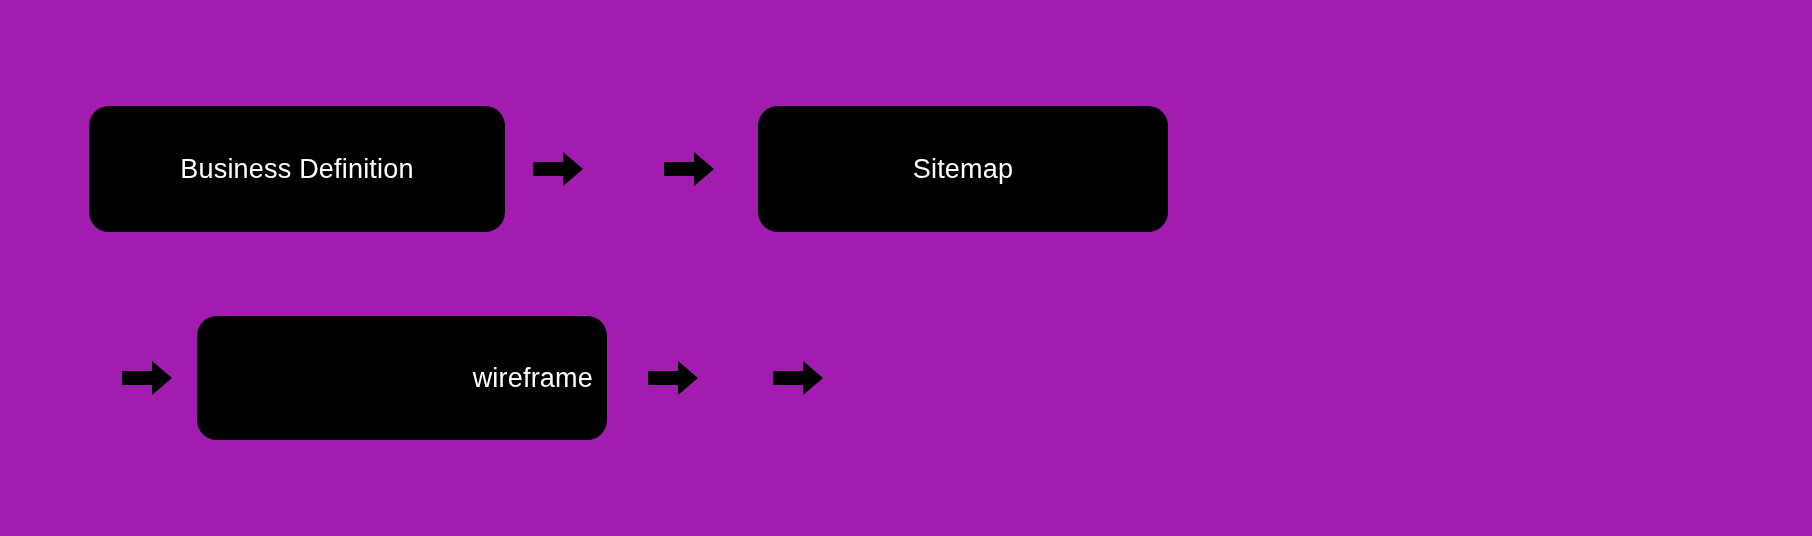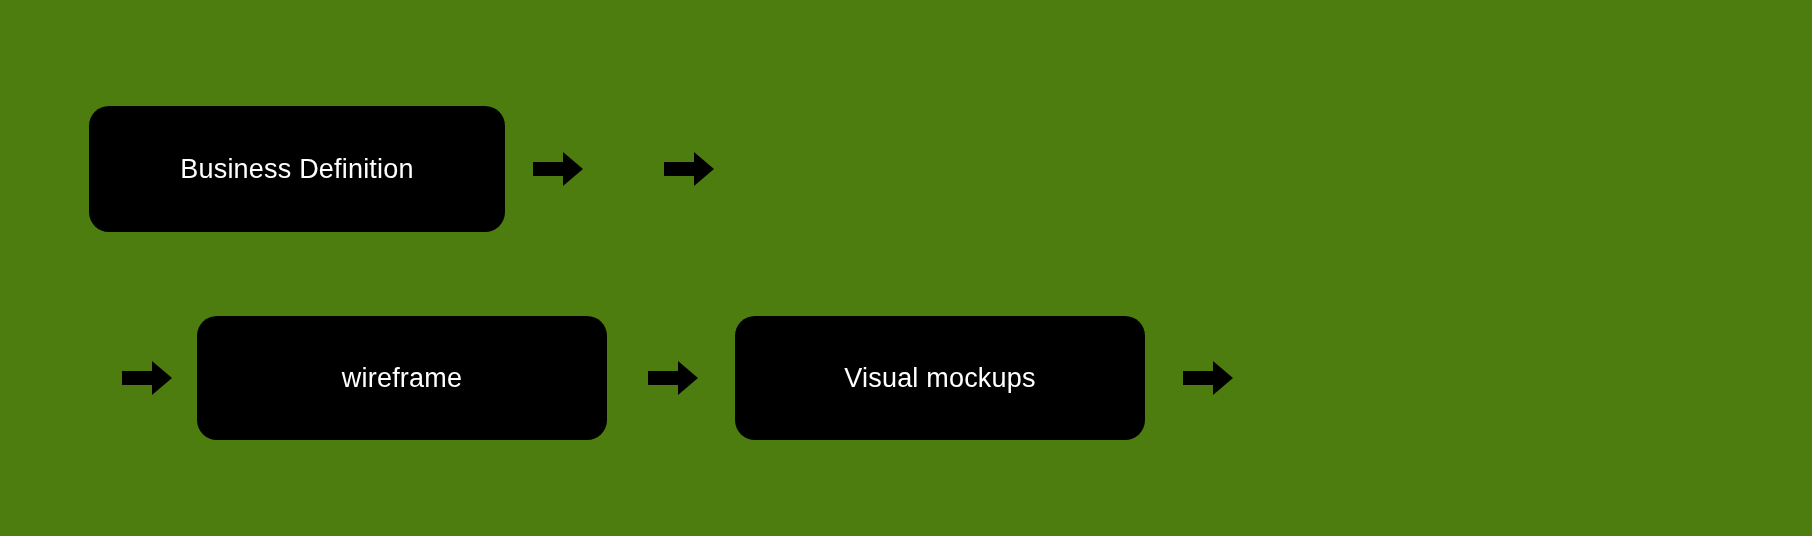--- a/index.html
+++ b/index.html
@@ -12,21 +12,21 @@
     height: 536px;
     background: #f8f8f8;
     font-family: "Liberation Sans", sans-serif;
     overflow: hidden;
   }
 
   #flow-canvas {
     position: relative;
     width: 1812px;
     height: 536px;
-    background: #4d7c0f;
+    background: #a21caf;
   }
 
   
   .flow-row {
     position: absolute;
     display: flex;
     align-items: center;
     left: 0;
     width: 1812px;
   }
@@ -44,21 +44,21 @@
     text-align: center;
     font-size: 27px;
     font-weight: 400;
     letter-spacing: 0.2px;
     line-height: 1.35;
     box-sizing: border-box;
     padding: 0 14px;
     flex: 0 0 auto;
   }
   #row-1 .node { height: 126px; }
-  #row-2 .node { height: 124px; }
+  #row-2 .node { height: 124px; justify-content: flex-end; }
 
   .node-w-416 { width: 416px; }
   .node-w-410 { width: 410px; }
 
   .node-label {
     display: block;
     white-space: pre-line;
   }
 
   
@@ -109,20 +109,23 @@
     <div class="gap-36"></div>
 
     <div class="arrow">
       <svg width="50" height="40" viewBox="0 0 50 40" aria-hidden="true">
         <path d="M0 13 L30 13 L30 3 L50 20 L30 37 L30 27 L0 27 Z" fill="currentColor"></path>
       </svg>
     </div>
 
     <div class="gap-44"></div>
 
+    <div class="node node-w-410">
+      <span class="node-label">Sitemap</span>
+    </div>
 
   </div>
 
   <div class="flow-row" id="row-2">
 
     <div class="arrow">
       <svg width="50" height="40" viewBox="0 0 50 40" aria-hidden="true">
         <path d="M0 13 L30 13 L30 3 L50 20 L30 37 L30 27 L0 27 Z" fill="currentColor"></path>
       </svg>
     </div>
@@ -136,23 +139,20 @@
     <div class="gap-41"></div>
 
     <div class="arrow">
       <svg width="50" height="40" viewBox="0 0 50 40" aria-hidden="true">
         <path d="M0 13 L30 13 L30 3 L50 20 L30 37 L30 27 L0 27 Z" fill="currentColor"></path>
       </svg>
     </div>
 
     <div class="gap-37"></div>
 
-    <div class="node node-w-410">
-      <span class="node-label">Visual mockups</span>
-    </div>
 
     <div class="gap-38"></div>
 
     <div class="arrow">
       <svg width="50" height="40" viewBox="0 0 50 40" aria-hidden="true">
         <path d="M0 13 L30 13 L30 3 L50 20 L30 37 L30 27 L0 27 Z" fill="currentColor"></path>
       </svg>
     </div>
 
     <div class="gap-42"></div>

